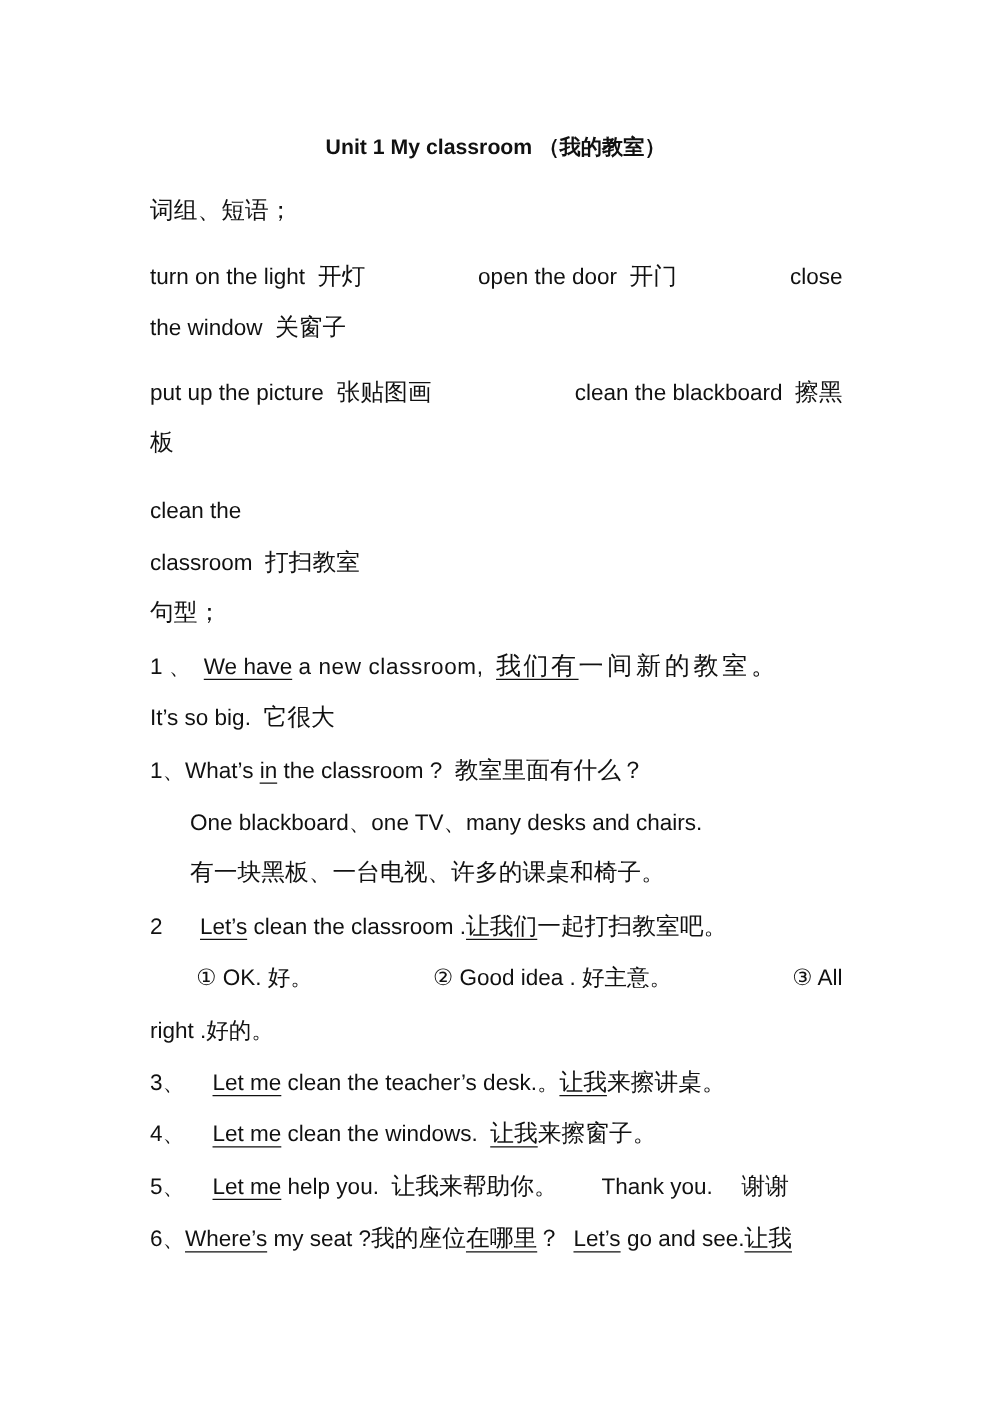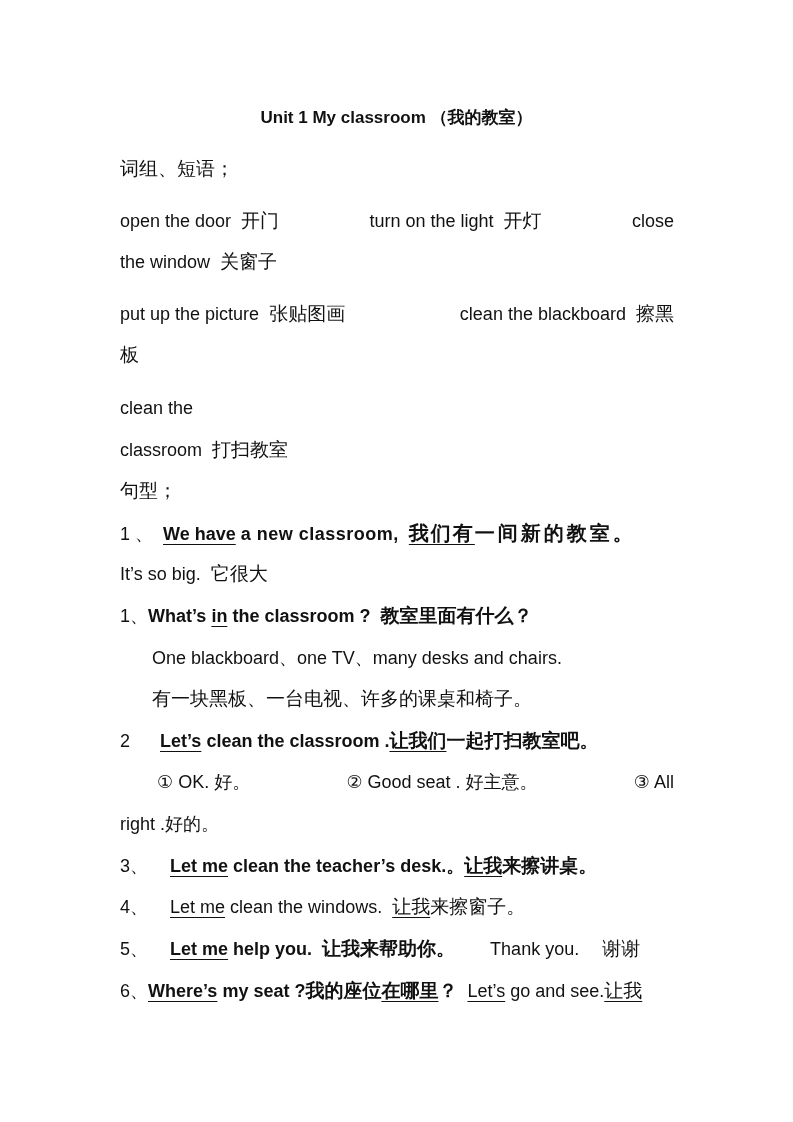--- a/index.html
+++ b/index.html
@@ -1,38 +1,38 @@
 <!DOCTYPE html>
 <html><head>
 <meta charset="utf-8">
 <style>
   html, body { margin: 0; padding: 0; background: #ffffff; }
   body { width: 793px; height: 1122px; position: relative; overflow: hidden;
          font-family: "Liberation Sans", "DejaVu Sans", sans-serif; color: #111; }
   .line { position: absolute; left: 120px; width: 554px; white-space: nowrap; font-size: 18px; line-height: 24px; }
   .title { left: 0; width: 793px; text-align: center; top: 106px; font-weight: bold; font-size: 17px; }
   .zh { font-size: 19px; }
-  .b { font-weight: bold; }
+  .b { font-weight: normal; }
   .u { text-decoration: underline; text-underline-offset: 4px; text-decoration-thickness: 1px; }
   .just { display: flex; justify-content: space-between; }
   .indent { left: 152px; width: 522px; }
   .gap { display: inline-block; }
 </style>
 </head>
 <body>
 
 <div>
 
   <div class="line title">Unit 1 My classroom （我的教室）</div>
 
   <div class="line zh" style="top:157px;">词组、短语；</div>
 
   <div class="line just" style="top:209px;">
+    <span><span>turn on the light</span>&nbsp; <span class="zh">开灯</span></span>
     <span><span>open the door</span>&nbsp; <span class="zh">开门</span></span>
-    <span><span>turn on the light</span>&nbsp; <span class="zh">开灯</span></span>
     <span>close</span>
   </div>
   <div class="line" style="top:250px;">
     <span>the window</span>&nbsp; <span class="zh">关窗子</span>
   </div>
 
   <div class="line just" style="top:302px;">
     <span><span>put up the picture</span>&nbsp; <span class="zh">张贴图画</span></span>
     <span><span>clean the blackboard</span>&nbsp; <span class="zh">擦黑</span></span>
   </div>
@@ -65,21 +65,21 @@
   </div>
   <div class="line indent" style="top:646px;">One blackboard、one TV、many desks and chairs.</div>
   <div class="line indent zh" style="top:687px;">有一块黑板、一台电视、许多的课桌和椅子。</div>
 
   <div class="line" style="top:729px;">
     <span>2</span><span class="gap" style="width:30px;"></span><span class="b u">Let’s</span>
     <span class="b">clean the classroom .</span><span class="b zh u">让我们</span><span class="b zh">一起打扫教室吧。</span>
   </div>
   <div class="line just" style="top:770px; left:157px; width:517px;">
     <span>① OK. 好。</span>
-    <span>② Good seat . 好主意。</span>
+    <span>② Good idea . 好主意。</span>
     <span>③ All</span>
   </div>
   <div class="line" style="top:812px;">right .好的。</div>
 
   <div class="line" style="top:854px;">
     <span>3、</span><span class="gap" style="width:22px;"></span><span class="b u">Let me</span>
     <span class="b">clean the teacher’s desk.。</span><span class="b zh u">让我</span><span class="b zh">来擦讲桌。</span>
   </div>
 
   <div class="line" style="top:895px;">

